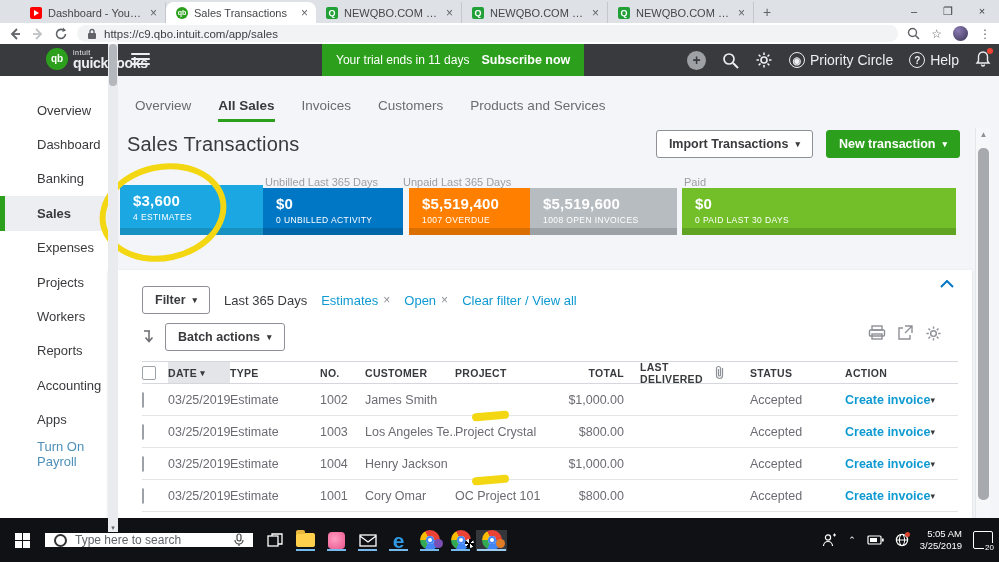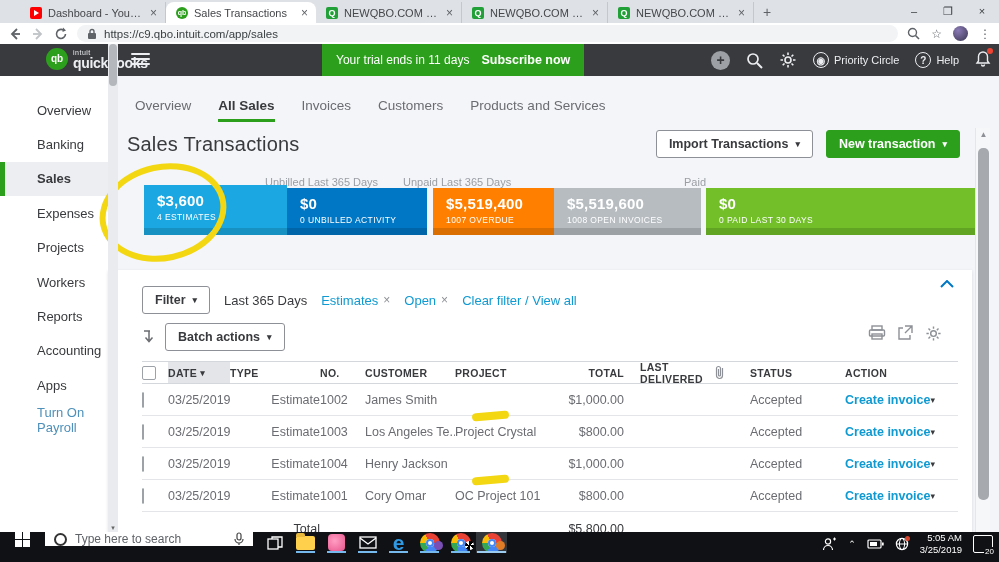--- a/index.html
+++ b/index.html
@@ -37,21 +37,21 @@
   .qbo-logo { position:absolute; left:46px; top:4px; display:flex; align-items:center; gap:5px; }
   .qb-circle { width:22px; height:22px; border-radius:50%; background:#2ca01c; color:#fff; font-size:10px; font-weight:bold; text-align:center; line-height:22px; }
   .logo-text { display:flex; flex-direction:column; line-height:1; }
   .logo-intuit { font-size:7px; letter-spacing:.5px; }
   .logo-qbooks { font-size:14px; font-weight:bold; letter-spacing:-.3px; }
   .hamburger { position:absolute; left:131px; top:9px; width:19px; }
   .hamburger span { display:block; height:2px; background:#eceef1; margin-bottom:3px; border-radius:1px; }
   .trial-banner { position:absolute; left:322px; top:0; height:32px; background:#2ca01c; display:flex; align-items:center; gap:12px; padding:0 14px; font-size:12px; color:#fff; }
   .subscribe { font-weight:bold; font-size:12.5px; }
   .qbo-right { position:absolute; right:8px; top:0; height:32px; display:flex; align-items:center; gap:16px; }
-  .qbo-right .label { font-size:11px; }
+  .qbo-right .label { font-size:14px; }
   .icon-plus { width:19px; height:19px; border-radius:50%; background:#9da0a4; color:#393a3d; font-size:14px; font-weight:bold; text-align:center; line-height:18px; }
   .pc-group, .help-group { display:flex; align-items:center; gap:5px; }
   .circ-ic { width:16px; height:16px; border-radius:50%; border:1.5px solid #eceef1; font-size:10px; text-align:center; line-height:15px; font-weight:bold; }
   .bell { position:relative; }
   .bell .dot { position:absolute; top:-2px; right:-2px; width:6px; height:6px; background:#e43; border-radius:50%; }
 
   
   .app-body { position:absolute; top:76px; left:0; right:0; bottom:30px; display:flex; }
   .sidebar { width:108px; background:#fff; padding-top:17px; flex:none; }
   .side-item { height:34.4px; display:flex; align-items:center; padding-left:32px; font-size:13px; color:#393a3d; border-left:5px solid transparent; }
@@ -72,21 +72,21 @@
   .btn { border-radius:3px; font-size:12.5px; font-weight:bold; padding:6px 12px; display:flex; align-items:center; gap:7px; }
   .btn-outline { background:#fff; border:1px solid #8d9096; color:#393a3d; }
   .btn-green { background:#2ca01c; color:#fff; border:1px solid #2ca01c; }
   .caret { font-size:9px; }
 
   
   .moneybar-labels { position:absolute; top:100px; left:0; right:0; font-size:11px; color:#9a9ea4; }
   .moneybar-labels span { position:absolute; white-space:nowrap; }
   .mb-unbilled { left:157px; } .mb-unpaid { left:295px; } .mb-paid { left:576px; }
   .moneybar { position:absolute; top:112px; left:12px; height:47px; }
-  .seg { position:absolute; top:0; height:47px; color:#fff; padding:7px 4px 0 13px; overflow:hidden;margin-left:24px; }
+  .seg { position:absolute; top:0; height:47px; color:#fff; padding:7px 4px 0 13px; overflow:hidden; }
   .seg:after { content:""; position:absolute; left:0; right:0; bottom:0; height:7px; background:rgba(0,0,0,.14); }
   .seg .amt { font-size:15px; font-weight:bold; letter-spacing:.2px; }
   .seg .sub { font-size:8.5px; letter-spacing:.4px; margin-top:3px; }
   .seg-estimates { left:0; width:143px; top:-3px; height:50px; }
   .seg-unbilled  { left:143px; width:140px; }
   .seg-overdue   { left:289px; width:121px; }
   .seg-open      { left:410px; width:147px; }
   .seg-paid      { left:562px; width:274px; }
   .annotation-ellipse { position:absolute; left:-9px; top:88px; width:128px; height:97px; border:6px solid #f2d712; border-radius:50%; transform:rotate(-12deg); z-index:4; pointer-events:none; }
 
@@ -97,41 +97,41 @@
   .chip { color:#0f9ad2; display:flex; align-items:center; gap:5px; }
   .chip .x { color:#8d9096; font-size:12px; }
   .clear-link { color:#0f9ad2; }
   .batch-row { display:flex; align-items:center; gap:10px; margin-top:9px; position:relative; }
   .batch-icons { position:absolute; right:16px; top:2px; display:flex; gap:11px; }
 
   
   .tbl { margin-top:10px; font-size:12.5px; color:#6b6c72; }
   .trow { display:flex; align-items:center; border-bottom:1px solid #e3e5e8; height:32px; }
   .thead { height:23px; border-top:1px solid #d4d7dc; border-bottom:1px solid #d4d7dc; font-size:10.5px; font-weight:bold; color:#393a3d; letter-spacing:.3px; }
-  .c-chk{width:26px;} .c-date{width:62px;} .c-type{width:90px;text-align:right;} .c-no{width:45px;}
+  .c-chk{width:26px;} .c-date{width:62px;} .c-type{width:90px;} .c-no{width:45px;}
   .c-cust{width:90px; white-space:nowrap; overflow:hidden;} .c-proj{width:100px; position:relative;}
   .c-total{width:75px; text-align:right; padding-right:6px;} .c-deliv{width:85px; padding-left:10px;}
   .c-clip{width:25px; text-align:center;} .c-status{width:95px; padding-left:10px;} .c-action{width:113px; padding-left:10px;}
   .thead .c-date { background:#e3e5e8; height:100%; display:flex; align-items:center; }
   .thead > div { height:100%; display:flex; align-items:center; }
   .thead .c-total { justify-content:flex-end; }
   .cbox { width:14px; height:14px; border:1px solid #9da2a8; border-radius:2px; background:#fff; }
   .link { color:#0f9ad2; font-weight:bold; }
   .action-cell { display:flex; align-items:center; gap:0; }
   .action-cell .caret { color:#393a3d; }
   .hl-mark { position:absolute; left:17px; top:12px; width:37px; height:8px; background:#f2d712; border-radius:4px; transform:rotate(-5deg); }
   .total-row { display:flex; height:34px; align-items:center; border-bottom:none; color:#393a3d; }
 
   
   .main-scroll { position:absolute; top:52px; right:9px; bottom:0; width:15px; background:#f6f7f8; border-left:1px solid #e4e6e9; }
   .main-scroll .up { position:absolute; top:2px; left:0; width:15px; text-align:center; font-size:8px; color:#8d9096; }
   .main-scroll .thumb { position:absolute; top:20px; left:2px; width:11px; height:352px; background:#a6a9ad; border-radius:5px; }
 
   
-  .taskbar { position:absolute; left:0; right:0; bottom:0; height:30px; background:#101114; display:flex; align-items:flex-start; }
+  .taskbar { position:absolute; left:0; right:0; bottom:0; height:44px; background:#101114; display:flex; align-items:center; }
   .start { width:45px; display:flex; align-items:center; justify-content:center; }
   .winlogo { display:grid; grid-template-columns:7px 7px; grid-template-rows:7px 7px; gap:1px; }
   .winlogo i { background:#fff; }
   .tsearch { width:208px; background:#fff; display:flex; align-items:center; gap:8px; padding:0 9px; }
   .tsearch .ring { width:13px; height:13px; border:2px solid #333; border-radius:50%; flex:none; }
   .tsearch .txt { font-size:12px; color:#5f6368; flex:1; white-space:nowrap; }
   .task-icons { display:flex; align-items:stretch; margin-left:6px; }
   .ticon { width:31px; display:flex; align-items:center; justify-content:center; position:relative; }
   .ticon .ul { position:absolute; bottom:0; left:6px; right:6px; height:2px; background:#76b9ed; }
   .ticon.active { background:#33373c; }
@@ -266,20 +266,21 @@
             <path d="M8 2 a4.5 4.5 0 0 1 4.5 4.5 V11 l1.5 2 H2 l1.5-2 V6.5 A4.5 4.5 0 0 1 8 2 Z M6.5 14.5 a1.5 1.5 0 0 0 3 0" stroke="#eceef1" stroke-width="1.4" fill="none"></path>
           </svg>
         <span class="dot"></span>
       </span>
     </div>
   </div>
 
   <div class="app-body">
     <nav class="sidebar">
       <div class="side-item">Overview</div>
+      <div class="side-item">Dashboard</div>
       <div class="side-item">Banking</div>
       <div class="side-item active">Sales</div>
       <div class="side-item">Expenses</div>
       <div class="side-item">Projects</div>
       <div class="side-item">Workers</div>
       <div class="side-item">Reports</div>
       <div class="side-item">Accounting</div>
       <div class="side-item">Apps</div>
       <div class="side-item payroll">Turn On Payroll</div>
     </nav>

